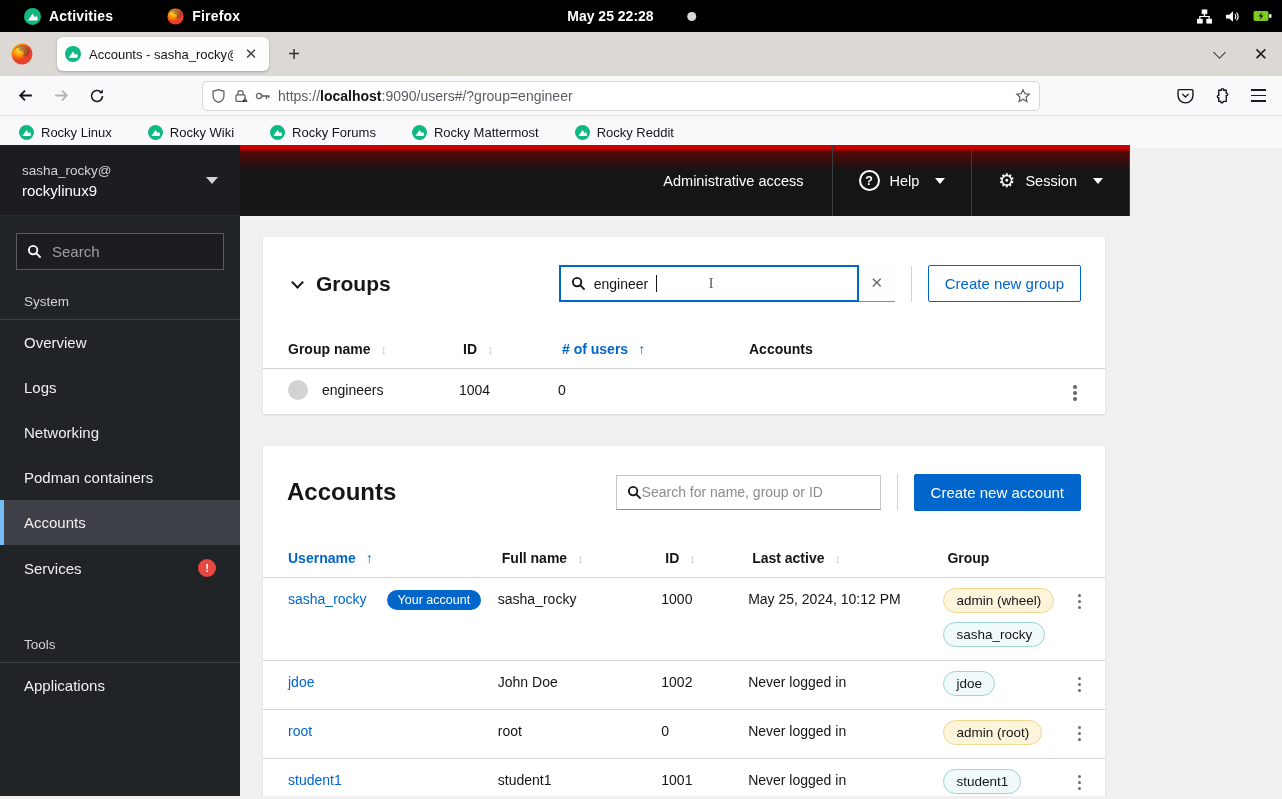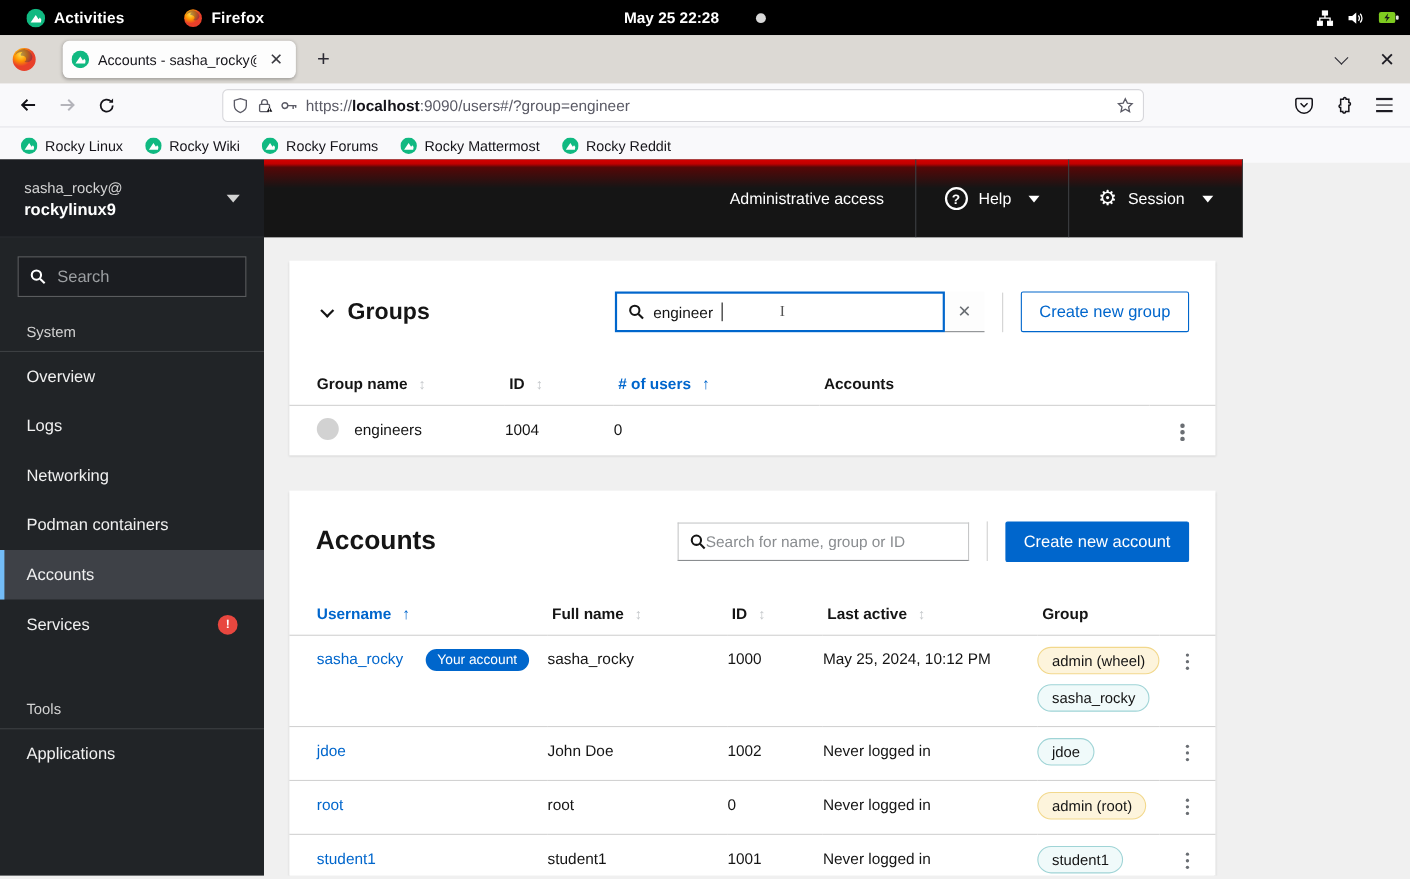--- a/index.html
+++ b/index.html
@@ -30,29 +30,29 @@
   .nav-btn { width:30px; height:30px; display:flex; align-items:center; justify-content:center; border-radius:4px; cursor:pointer; }
   .nav-btn.back { margin-left:10px; } .nav-btn.fwd{ margin-left:6px; } .nav-btn.reload{ margin-left:6px; }
   .url-field { margin-left:90px; width:838px; height:30px; background:#fff; border:1px solid #d7d7db; border-radius:5px; display:flex; align-items:center; padding:0 8px; gap:7px; cursor:text; }
   .url-text { flex:1; font-size:14px; color:#5b5b66; white-space:nowrap; overflow:hidden; }
   .url-text b { color:#15141a; font-weight:700; }
   .nav-right { position:absolute; right:0; display:flex; align-items:center; gap:20px; padding-right:16px; }
   .burger { display:flex; flex-direction:column; gap:3.5px; cursor:pointer; }
   .burger i { width:15px; height:1.7px; background:#1c1b22; display:block; }
 
   
-  .bm-bar { position:absolute; top:116px; left:0; width:1282px; height:32px; background:#f9f9fb; display:flex; align-items:center; gap:6px; padding-left:12px; }
+  .bm-bar { position:absolute; top:116px; left:0; width:1282px; height:32px; background:#f9f9fb; display:flex; align-items:center; gap:22px; padding-left:12px; }
   .bm { display:flex; align-items:center; gap:7px; font-size:13px; color:#15141a; padding:4px 7px; border-radius:4px; cursor:pointer; }
 
   
   .cockpit { position:absolute; top:145px; left:0; width:1130px; height:651px; display:flex; }
   .sidebar { width:240px; background:#1b1d21; color:#fff; flex-shrink:0; display:flex; flex-direction:column; }
   .brand { height:71px; background:#1b1d21; display:flex; align-items:center; justify-content:space-between; padding:0 22px; cursor:pointer; border-bottom:1px solid #2b2e33; }
   .brand-user { font-size:13.5px; color:#d2d2d2; line-height:1.55; }
-  .brand-host { font-size:15px; font-weight:700; color:#fff; }
+  .brand-host { font-size:15px; font-weight:400; color:#fff; }
   .caret { width:0; height:0; border-left:6px solid transparent; border-right:6px solid transparent; border-top:7px solid #d2d2d2; }
   .side-search { margin:17px 16px 4px 16px; height:37px; border:1px solid #5a5c5e; background:#1b1d21; display:flex; align-items:center; gap:10px; padding:0 10px; }
   .side-search input { background:transparent; border:none; outline:none; color:#e0e0e0; font-size:15px; width:140px; font-family:"Liberation Sans",sans-serif; }
   .side-search input::placeholder { color:#9c9fa2; }
   .sec-label { font-size:13.5px; color:#d2d2d2; padding:20px 13px 10px 24px; border-bottom:1px solid #3c3f42; }
   .nav-item { padding:14px 24px; font-size:15px; color:#f0f0f0; cursor:pointer; display:flex; align-items:center; justify-content:space-between; }
   .nav-item.selected { background:#3e4147; border-left:4px solid #73bcf7; padding-left:20px; }
   .alert-badge { width:18px; height:18px; border-radius:50%; background:#e8473f; color:#fff; font-size:11px; font-weight:700; display:flex; align-items:center; justify-content:center; }
   .tools-gap { margin-top:26px; }
 

